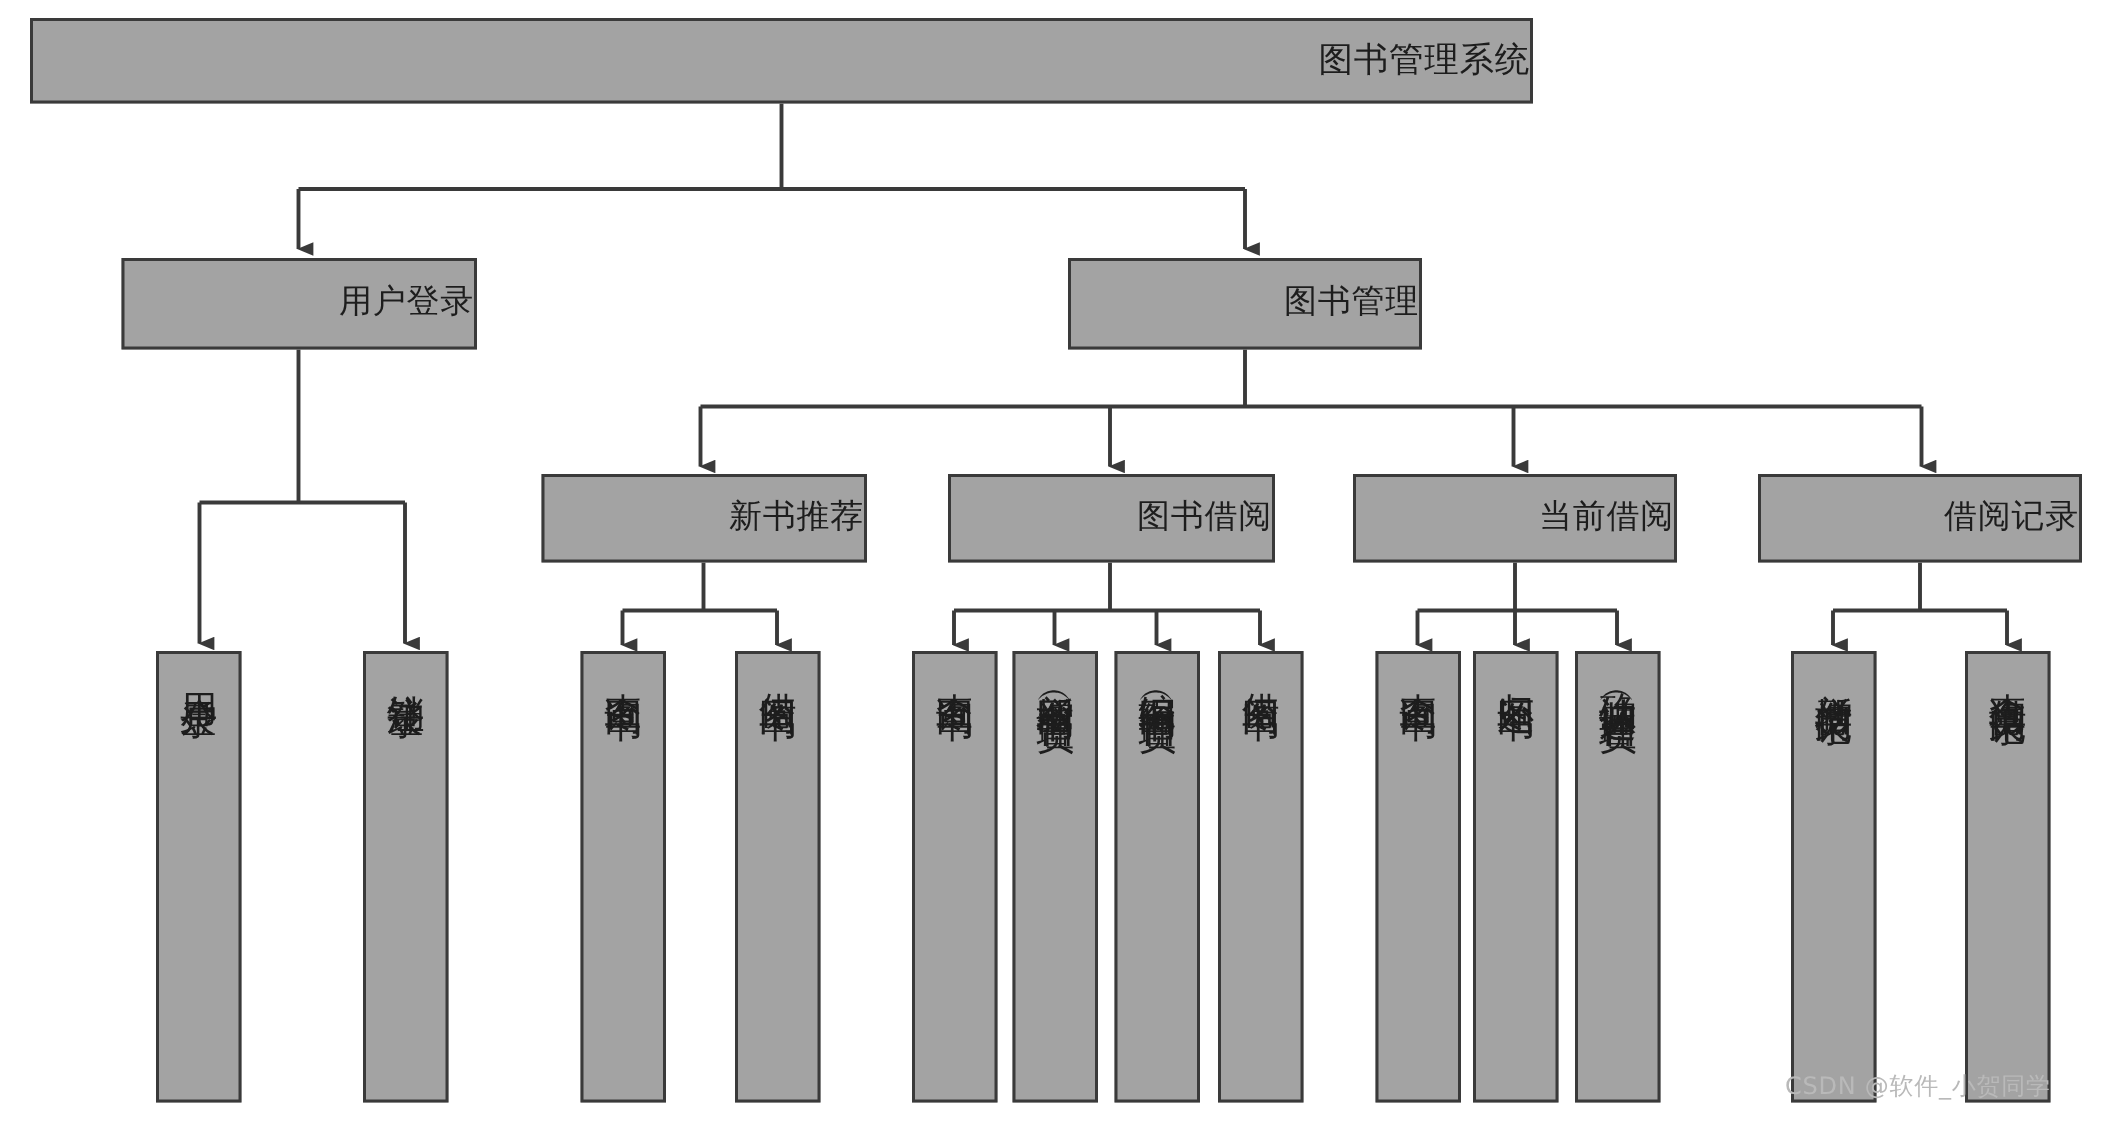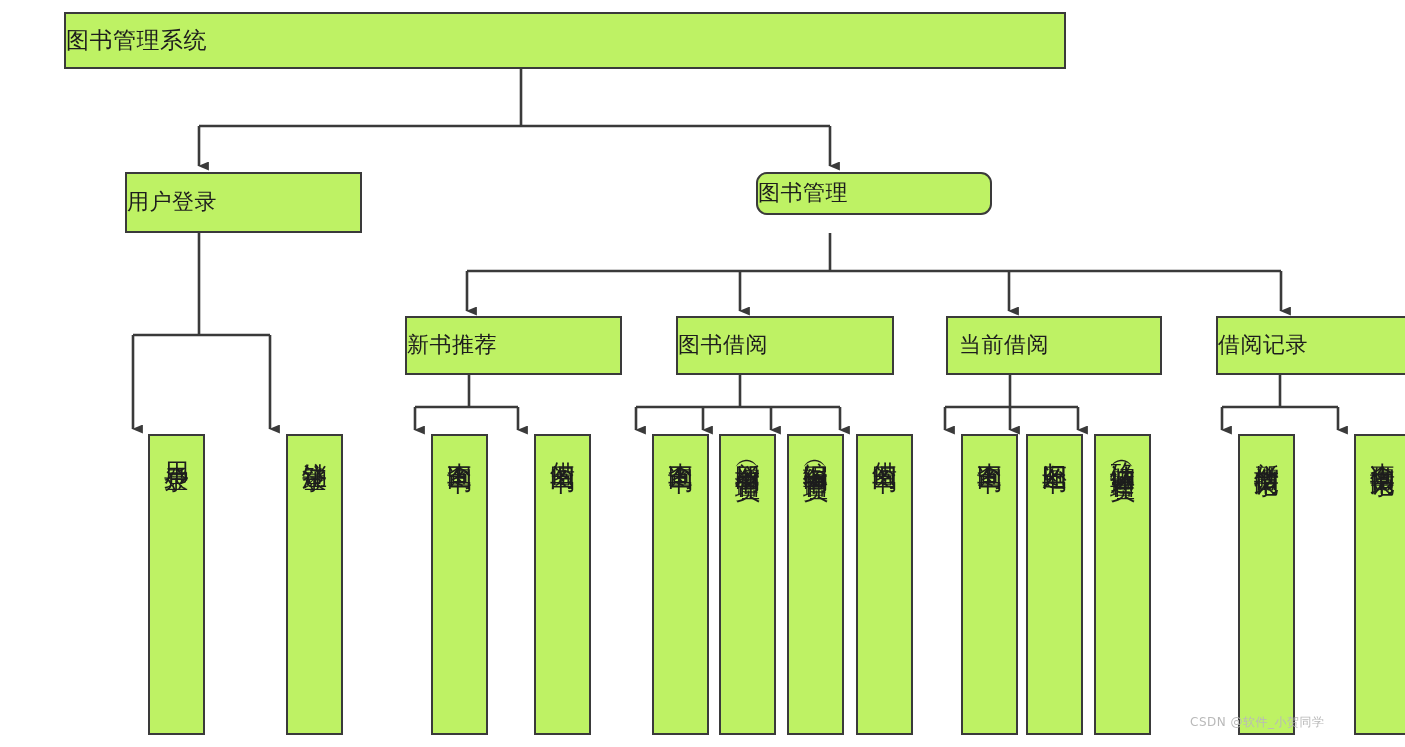--- a/index.html
+++ b/index.html
@@ -22,28 +22,27 @@
     position: absolute;
     left: 0;
     top: 0;
     width: 1405px;
     height: 747px;
     pointer-events: none;
   }
   .node {
     position: absolute;
     box-sizing: border-box;
-    background: #bef264;
+    background: #a3a3a3;
     border: 2.5px solid #3a3a3a;
     display: flex;
     align-items: center;
-    justify-content: flex-start;
+    justify-content: flex-end;
     color: #1d1d1d;
     z-index: 2;
-    margin-left: 44px;
   }
   .node .label {
     display: block;
     text-align: center;
     line-height: 1.12;
     letter-spacing: 0.5px;
   }
   .node.h .label {
     writing-mode: horizontal-tb;
     font-size: 22px;
@@ -60,21 +59,21 @@
     text-orientation: upright;
     font-size: 25px;
     line-height: 1.0;
     letter-spacing: 2.5px;
     margin: 0 auto;
   }
   .watermark {
     position: absolute;
     left: 1190px;
     top: 714px;
-    font-size: 12px;
+    font-size: 16px;
     color: #b9b9b9;
     letter-spacing: 0.5px;
     white-space: nowrap;
     z-index: 3;
     font-family: "DejaVu Sans", "Liberation Sans", sans-serif;
   }
 </style>
 </head>
 <body>
 
@@ -131,21 +130,21 @@
     </g>
   </svg>
 
   <div class="node h root" style="left:20px; top:12px; width:1002px; height:57px;">
     <span class="label">图书管理系统</span>
   </div>
 
   <div class="node h" style="left:81px; top:172px; width:237px; height:61px;">
     <span class="label">用户登录</span>
   </div>
-  <div class="node h" style="left:712px; top:172px; width:236px; height:43px;border-radius:11px;">
+  <div class="node h" style="left:712px; top:172px; width:236px; height:61px;">
     <span class="label">图书管理</span>
   </div>
 
   <div class="node h" style="left:632px; top:316px; width:218px; height:59px;">
     <span class="label">图书借阅</span>
   </div>
   <div class="node h" style="left:361px; top:316px; width:217px; height:59px;">
     <span class="label">新书推荐</span>
   </div>
   <div class="node h" style="left:902px; top:316px; width:216px; height:59px;padding-left:11px;">

